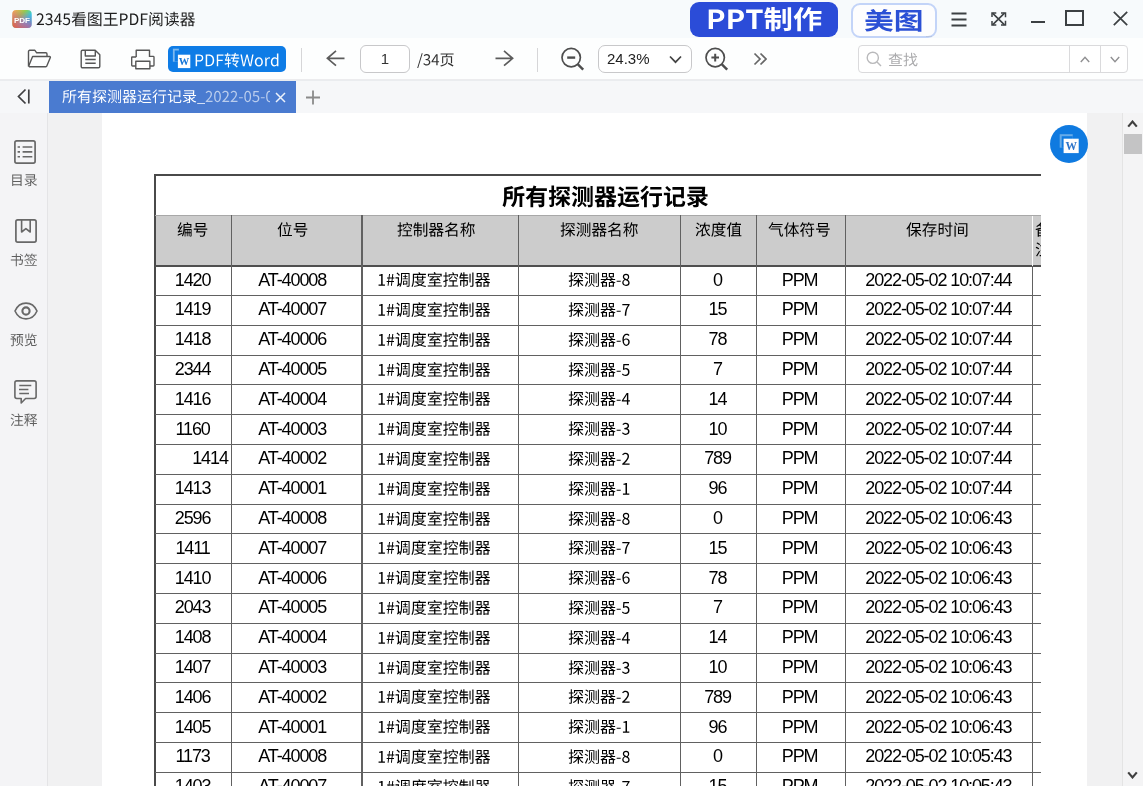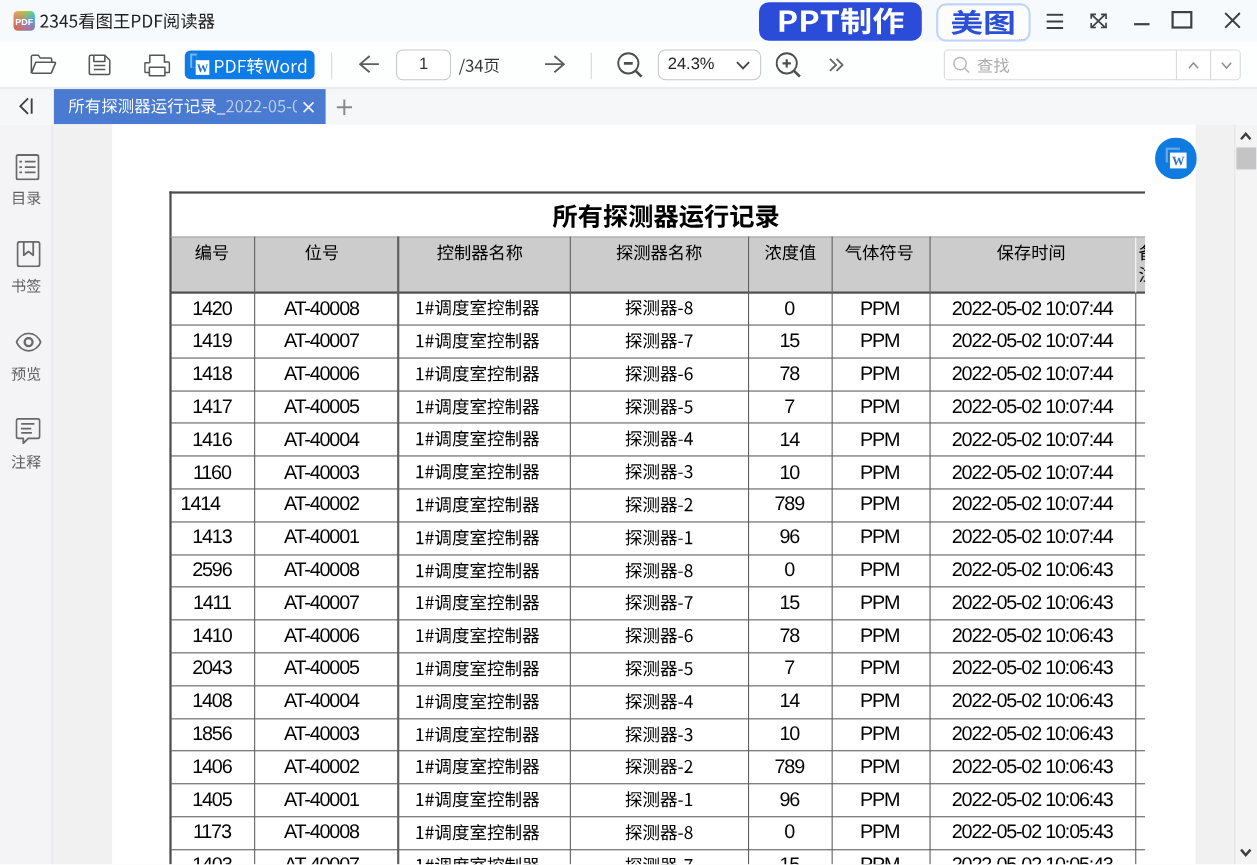--- a/index.html
+++ b/index.html
@@ -289,21 +289,21 @@
 <div class="lat" style="left:717.5px;top:330.1px">78</div>
 <div class="lat" style="left:799.6px;top:330.1px">PPM</div>
 <div class="lat" style="left:938.4px;top:330.1px">2022-05-02 10:07:44</div>
 <svg class="abs" style="left:376.7px;top:330.7px" width="113.8" height="18.2" viewBox="0 -14.72 113.8 18.24">
       <use href="#ctrl"></use>
     </svg>
 <svg class="abs" style="left:568.2px;top:330.7px" width="62.4" height="18.2" viewBox="0 -14.72 62.4 18.24">
       <use href="#tq"></use>
       <path fill="#000" transform="translate(53.6 0)" d="M4.8 0.2C6.6 0.2 8.2 -1.3 8.2 -3.6C8.2 -6.1 6.9 -7.3 4.9 -7.3C4 -7.3 3 -6.8 2.3 -5.9C2.3 -9.5 3.7 -10.7 5.3 -10.7C6 -10.7 6.7 -10.4 7.2 -9.8L8 -10.7C7.3 -11.4 6.4 -11.9 5.2 -11.9C3 -11.9 0.9 -10.2 0.9 -5.6C0.9 -1.7 2.6 0.2 4.8 0.2ZM2.3 -4.7C3.1 -5.8 4 -6.2 4.7 -6.2C6.1 -6.2 6.8 -5.2 6.8 -3.6C6.8 -2 5.9 -0.9 4.8 -0.9C3.3 -0.9 2.5 -2.3 2.3 -4.7Z"></path>
     </svg>
-<div class="lat" style="left:192.6px;top:359.9px">1417</div>
+<div class="lat" style="left:192.6px;top:359.9px">2344</div>
 <div class="lat" style="left:292.2px;top:359.9px">AT-40005</div>
 <div class="lat" style="left:717.5px;top:359.9px">7</div>
 <div class="lat" style="left:799.6px;top:359.9px">PPM</div>
 <div class="lat" style="left:938.4px;top:359.9px">2022-05-02 10:07:44</div>
 <svg class="abs" style="left:376.7px;top:360.5px" width="113.8" height="18.2" viewBox="0 -14.72 113.8 18.24">
       <use href="#ctrl"></use>
     </svg>
 <svg class="abs" style="left:568.2px;top:360.5px" width="62.4" height="18.2" viewBox="0 -14.72 62.4 18.24">
       <use href="#tq"></use>
       <path fill="#000" transform="translate(53.6 0)" d="M4.2 0.2C6.2 0.2 8 -1.2 8 -3.8C8 -6.4 6.4 -7.6 4.5 -7.6C3.8 -7.6 3.3 -7.4 2.7 -7.1L3 -10.5H7.5V-11.7H1.8L1.4 -6.3L2.2 -5.8C2.8 -6.2 3.3 -6.4 4.1 -6.4C5.6 -6.4 6.5 -5.5 6.5 -3.8C6.5 -2.1 5.4 -1 4 -1C2.7 -1 1.8 -1.6 1.2 -2.3L0.4 -1.3C1.2 -0.6 2.4 0.2 4.2 0.2Z"></path>
@@ -325,21 +325,21 @@
 <div class="lat" style="left:717.5px;top:419.5px">10</div>
 <div class="lat" style="left:799.6px;top:419.5px">PPM</div>
 <div class="lat" style="left:938.4px;top:419.5px">2022-05-02 10:07:44</div>
 <svg class="abs" style="left:376.7px;top:420.1px" width="113.8" height="18.2" viewBox="0 -14.72 113.8 18.24">
       <use href="#ctrl"></use>
     </svg>
 <svg class="abs" style="left:568.2px;top:420.1px" width="62.4" height="18.2" viewBox="0 -14.72 62.4 18.24">
       <use href="#tq"></use>
       <path fill="#000" transform="translate(53.6 0)" d="M4.2 0.2C6.3 0.2 8 -1 8 -3.1C8 -4.8 6.9 -5.8 5.5 -6.1V-6.2C6.8 -6.6 7.6 -7.6 7.6 -9C7.6 -10.9 6.1 -11.9 4.2 -11.9C2.8 -11.9 1.8 -11.3 0.9 -10.5L1.7 -9.6C2.4 -10.3 3.2 -10.8 4.1 -10.8C5.3 -10.8 6.1 -10 6.1 -8.9C6.1 -7.6 5.3 -6.7 2.8 -6.7V-5.5C5.6 -5.5 6.5 -4.6 6.5 -3.2C6.5 -1.8 5.5 -1 4.1 -1C2.8 -1 1.9 -1.6 1.2 -2.4L0.5 -1.4C1.2 -0.6 2.4 0.2 4.2 0.2Z"></path>
     </svg>
-<div class="lat" style="left:182px;top:449.3px">1414</div>
+<div class="lat" style="left:210px;top:449.3px">1414</div>
 <div class="lat" style="left:292.2px;top:449.3px">AT-40002</div>
 <div class="lat" style="left:717.5px;top:449.3px">789</div>
 <div class="lat" style="left:799.6px;top:449.3px">PPM</div>
 <div class="lat" style="left:938.4px;top:449.3px">2022-05-02 10:07:44</div>
 <svg class="abs" style="left:376.7px;top:449.9px" width="113.8" height="18.2" viewBox="0 -14.72 113.8 18.24">
       <use href="#ctrl"></use>
     </svg>
 <svg class="abs" style="left:568.2px;top:449.9px" width="62.4" height="18.2" viewBox="0 -14.72 62.4 18.24">
       <use href="#tq"></use>
       <path fill="#000" transform="translate(53.6 0)" d="M0.7 0H8.1V-1.3H4.8C4.2 -1.3 3.5 -1.2 2.9 -1.2C5.7 -3.8 7.5 -6.1 7.5 -8.5C7.5 -10.6 6.2 -11.9 4.1 -11.9C2.6 -11.9 1.6 -11.3 0.6 -10.2L1.5 -9.4C2.1 -10.2 3 -10.8 3.9 -10.8C5.4 -10.8 6.1 -9.8 6.1 -8.4C6.1 -6.4 4.4 -4.1 0.7 -0.9Z"></path>
@@ -409,21 +409,21 @@
 <div class="lat" style="left:717.5px;top:628.1px">14</div>
 <div class="lat" style="left:799.6px;top:628.1px">PPM</div>
 <div class="lat" style="left:938.4px;top:628.1px">2022-05-02 10:06:43</div>
 <svg class="abs" style="left:376.7px;top:628.7px" width="113.8" height="18.2" viewBox="0 -14.72 113.8 18.24">
       <use href="#ctrl"></use>
     </svg>
 <svg class="abs" style="left:568.2px;top:628.7px" width="62.4" height="18.2" viewBox="0 -14.72 62.4 18.24">
       <use href="#tq"></use>
       <path fill="#000" transform="translate(53.6 0)" d="M5.4 0H6.8V-3.2H8.4V-4.4H6.8V-11.7H5.2L0.3 -4.2V-3.2H5.4ZM5.4 -4.4H1.8L4.5 -8.4C4.8 -9 5.2 -9.6 5.5 -10.1H5.5C5.5 -9.5 5.4 -8.6 5.4 -8Z"></path>
     </svg>
-<div class="lat" style="left:192.6px;top:657.9px">1856</div>
+<div class="lat" style="left:192.6px;top:657.9px">1407</div>
 <div class="lat" style="left:292.2px;top:657.9px">AT-40003</div>
 <div class="lat" style="left:717.5px;top:657.9px">10</div>
 <div class="lat" style="left:799.6px;top:657.9px">PPM</div>
 <div class="lat" style="left:938.4px;top:657.9px">2022-05-02 10:06:43</div>
 <svg class="abs" style="left:376.7px;top:658.5px" width="113.8" height="18.2" viewBox="0 -14.72 113.8 18.24">
       <use href="#ctrl"></use>
     </svg>
 <svg class="abs" style="left:568.2px;top:658.5px" width="62.4" height="18.2" viewBox="0 -14.72 62.4 18.24">
       <use href="#tq"></use>
       <path fill="#000" transform="translate(53.6 0)" d="M4.2 0.2C6.3 0.2 8 -1 8 -3.1C8 -4.8 6.9 -5.8 5.5 -6.1V-6.2C6.8 -6.6 7.6 -7.6 7.6 -9C7.6 -10.9 6.1 -11.9 4.2 -11.9C2.8 -11.9 1.8 -11.3 0.9 -10.5L1.7 -9.6C2.4 -10.3 3.2 -10.8 4.1 -10.8C5.3 -10.8 6.1 -10 6.1 -8.9C6.1 -7.6 5.3 -6.7 2.8 -6.7V-5.5C5.6 -5.5 6.5 -4.6 6.5 -3.2C6.5 -1.8 5.5 -1 4.1 -1C2.8 -1 1.9 -1.6 1.2 -2.4L0.5 -1.4C1.2 -0.6 2.4 0.2 4.2 0.2Z"></path>

